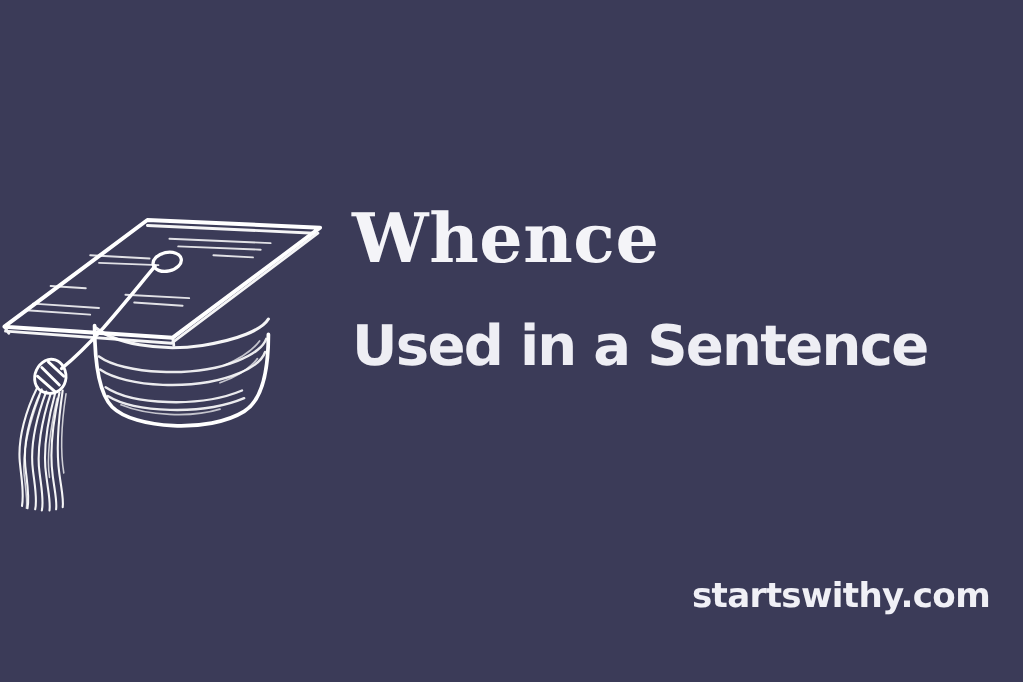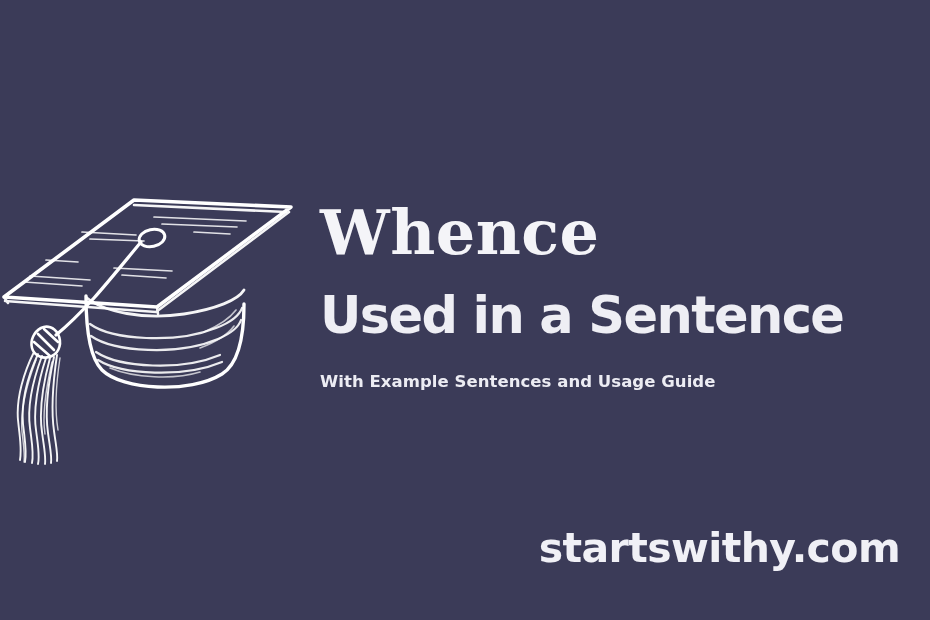--- a/index.html
+++ b/index.html
@@ -34,21 +34,20 @@
     height: 100%;
     overflow: visible;
   }
 
   
   #headline-block {
     position: absolute;
     left: 320px;
     top: 186px;
     width: 600px;
-    margin-top: 16px;
   }
 
   #word-title {
     font-family: "DejaVu Serif", "Liberation Serif", serif;
     font-weight: 700;
     font-size: 62px;
     line-height: 1.0;
     letter-spacing: 0.5px;
     color: #f4f4f8;
     margin: 0;
@@ -82,21 +81,21 @@
     white-space: nowrap;
   }
 
   #brand-wordmark {
     position: absolute;
     right: 30px;
     top: 524px;
     margin: 0;
     font-family: "DejaVu Sans", "Liberation Sans", sans-serif;
     font-weight: 700;
-    font-size: 41px;
+    font-size: 31px;
     letter-spacing: -0.6px;
     color: #f0f0f6;
     white-space: nowrap;
     text-align: right;
   }
 </style>
 </head>
 <body>
 
 <div id="canvas">
@@ -183,17 +182,16 @@
       </g>
     </svg>
   </div>
 
   <div id="headline-block">
     <h1 id="word-title">Whence</h1>
   </div>
 
   <h2 id="subtitle-main">Used in a Sentence</h2>
 
-  <p id="tagline">With Example Sentences and Usage Guide</p>
 
   <p id="brand-wordmark">startswithy.com</p>
 
 </div>
 
 </body></html>

